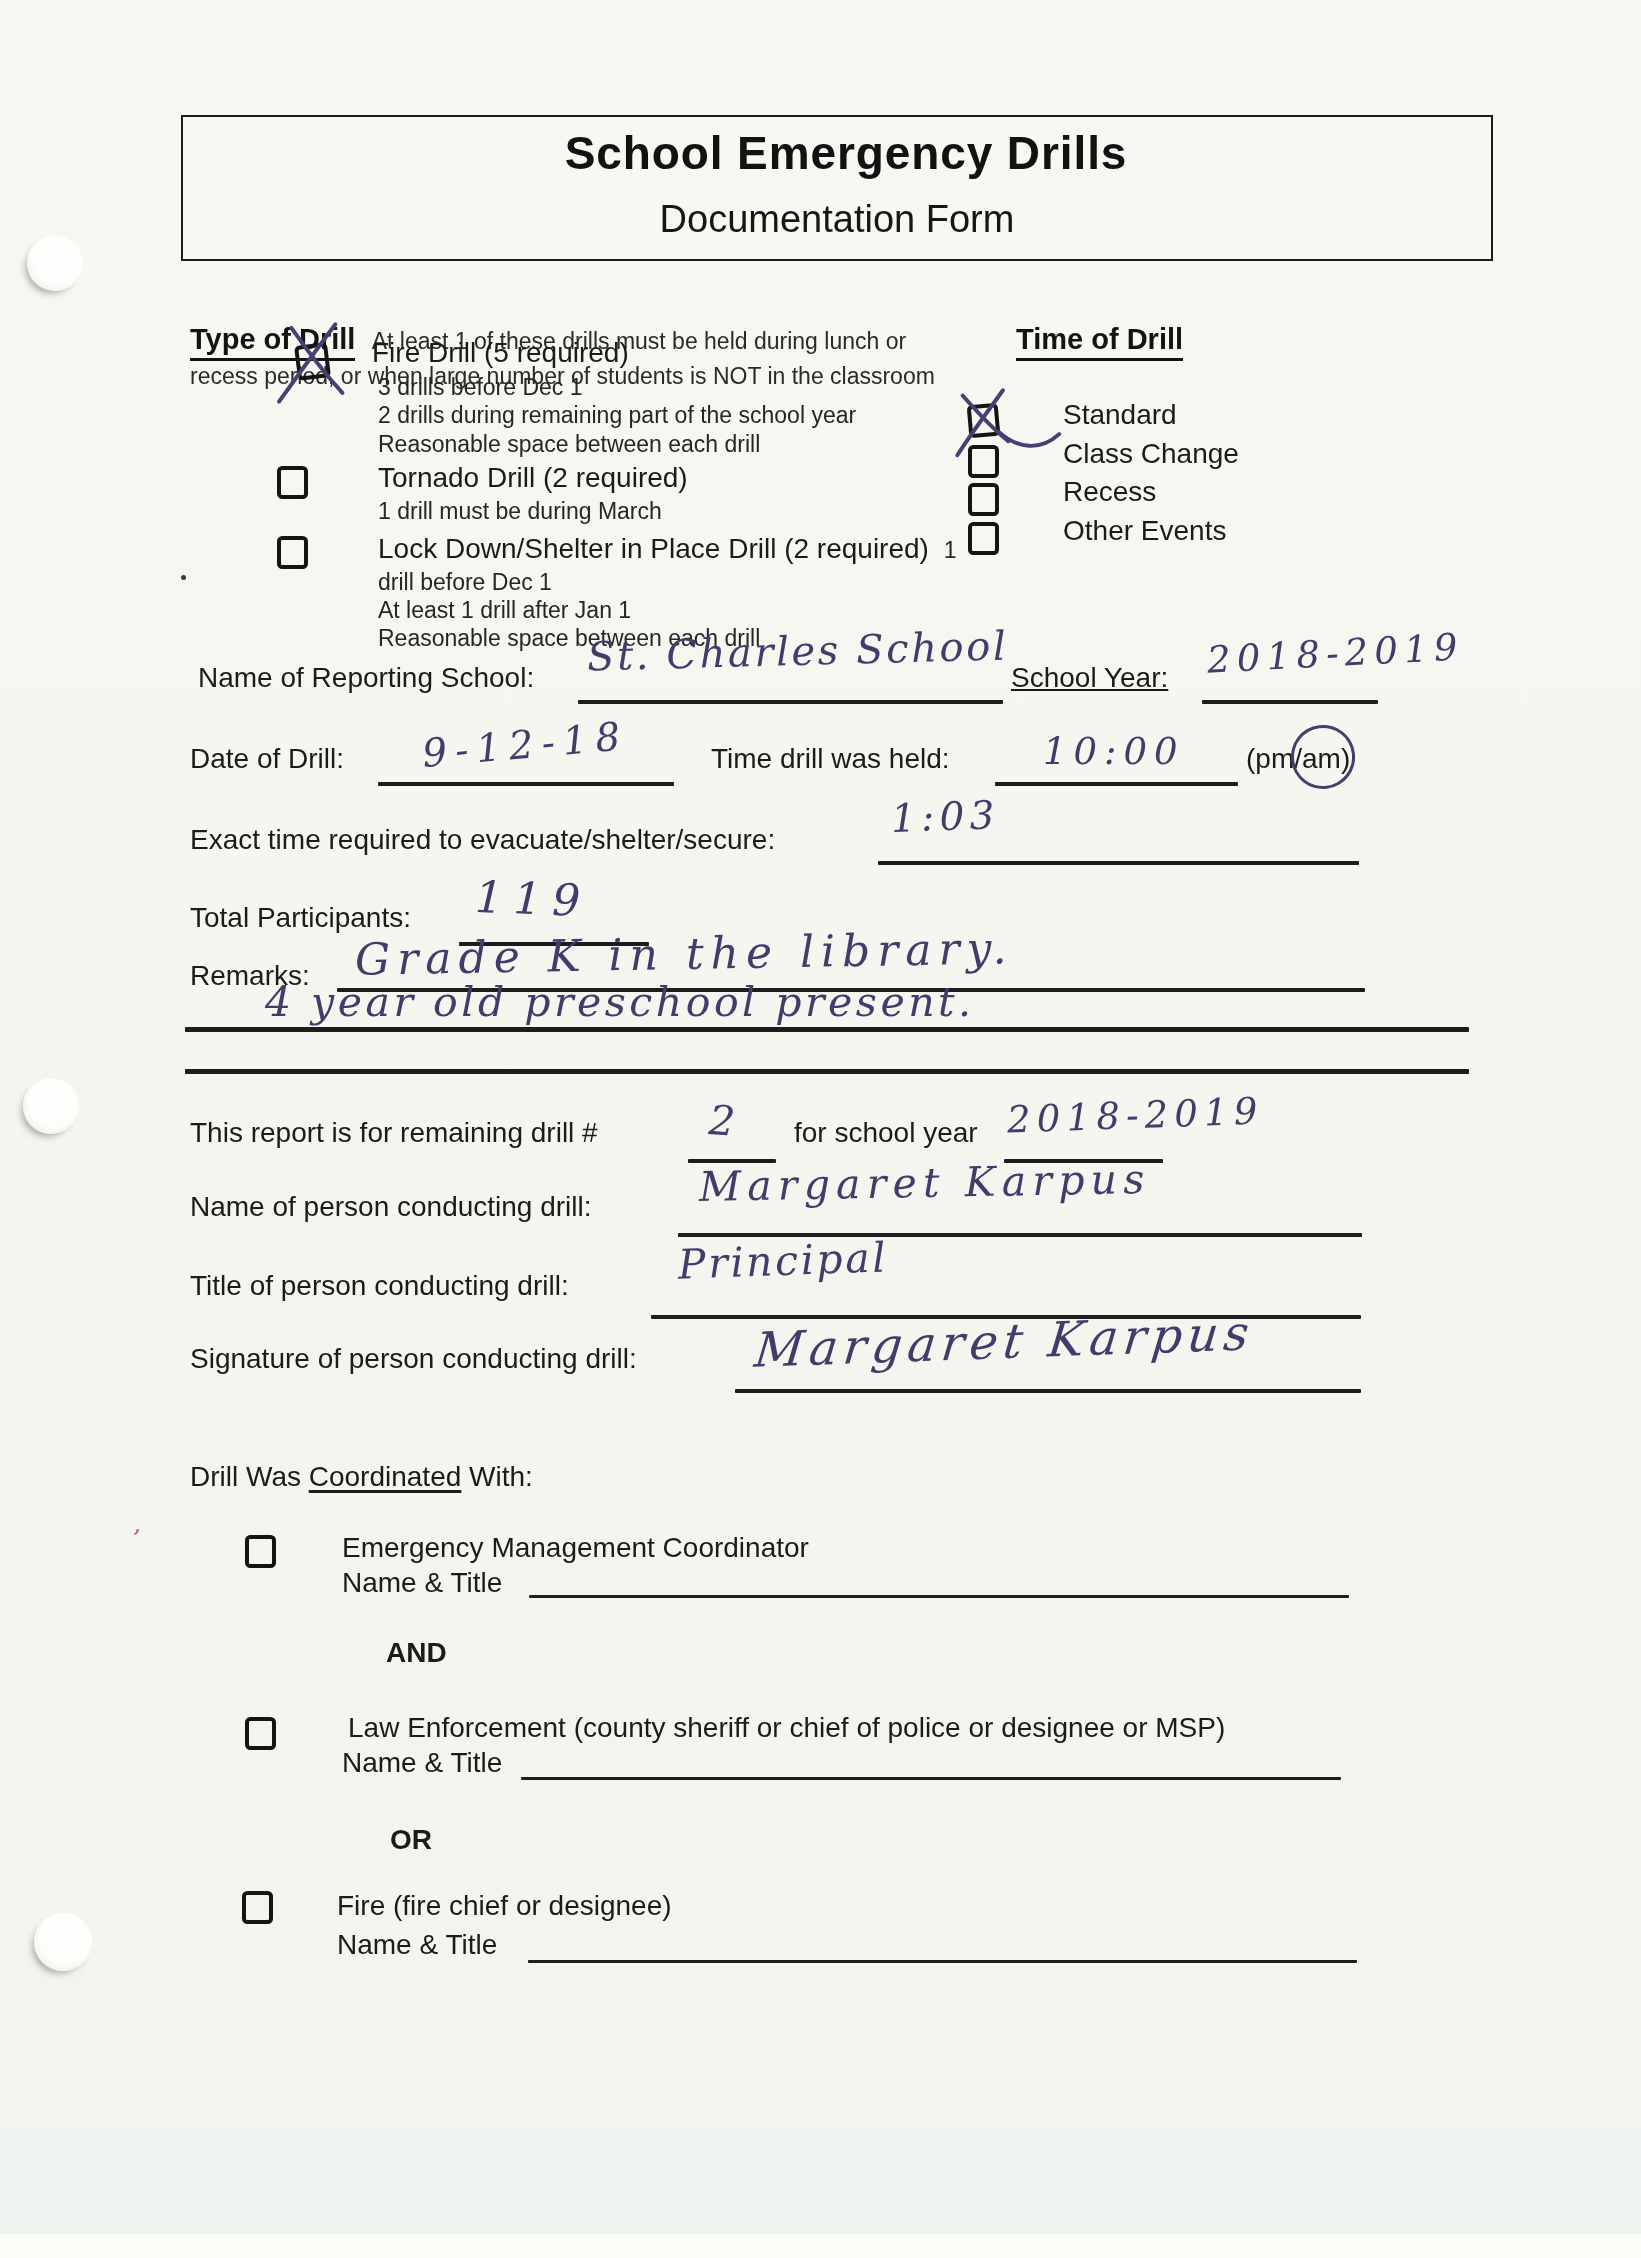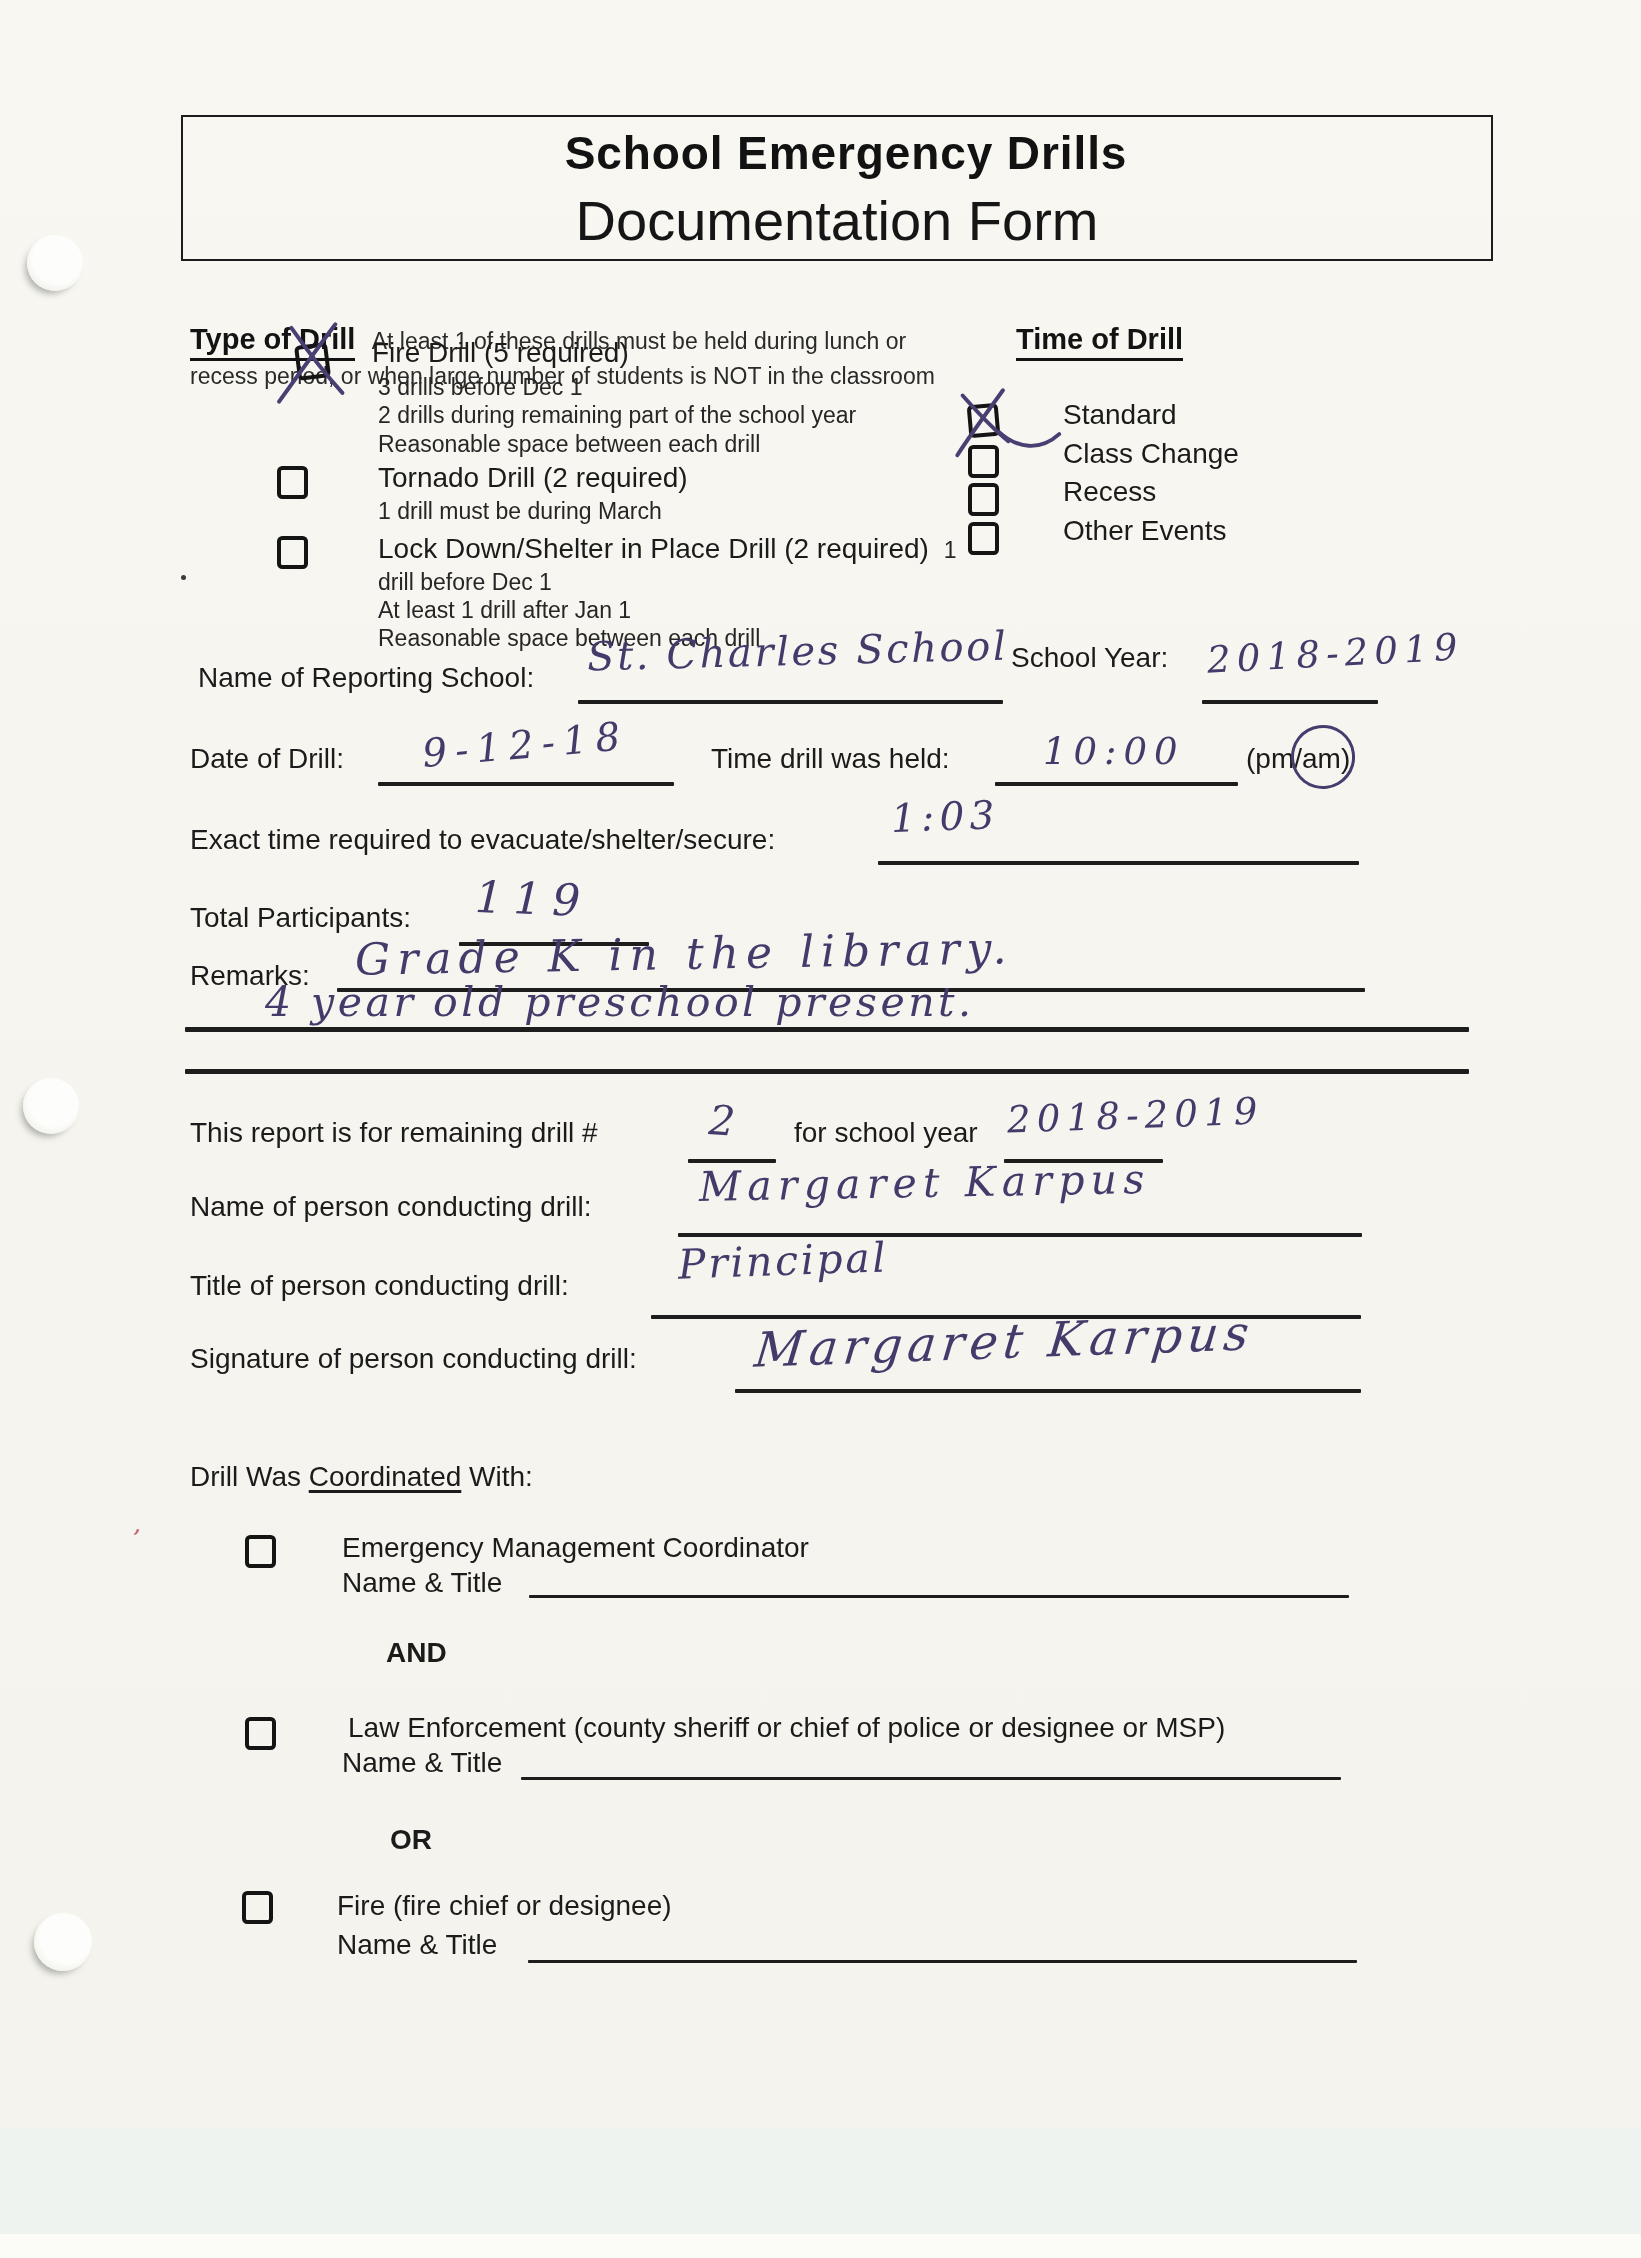--- a/index.html
+++ b/index.html
@@ -11,21 +11,21 @@
     color:#1b1b1b;
     overflow:hidden;
   }
   .abs{position:absolute;white-space:nowrap;}
   
   .title-box{
     position:absolute;left:181px;top:115px;width:1312px;height:146px;
     border:2.6px solid #1c1c1c;text-align:center;box-sizing:border-box;
   }
   .title1{margin-top:8.8px;font-size:46px;font-weight:bold;letter-spacing:0.9px;color:#121212;margin-left:18px;}
-  .title2{font-size:56px;color:#161616;margin-top:8px;}
+  .title2{font-size:38px;color:#161616;margin-top:18px;}
   
   .shead{font-size:29px;font-weight:bold;color:#131313;border-bottom:3.5px solid #131313;padding-bottom:2.6px;}
   .note{font-size:23px;color:#2a2a2a;}
   .lbl{font-size:28px;color:#1b1b1b;}
   .sub{font-size:23px;color:#262626;}
   .bold{font-weight:bold;}
   
   .cb{
     position:absolute;width:25px;height:26.5px;
     border:4.4px solid #141414;border-radius:5.3px;background:transparent;box-sizing:content-box;
@@ -116,21 +116,21 @@
   <span class="cb small" style="left:968px;top:445px;"></span>
   <div class="abs lbl" style="left:1063px;top:438px;">Class Change</div>
   <span class="cb small" style="left:968px;top:483px;"></span>
   <div class="abs lbl" style="left:1063px;top:476px;">Recess</div>
   <span class="cb small" style="left:968px;top:522px;"></span>
   <div class="abs lbl" style="left:1063px;top:515px;">Other Events</div>
 
   <div class="abs lbl" style="left:198px;top:662px;">Name of Reporting School:</div>
   <div class="hw" style="left:587px;top:628px;font-size:40px;letter-spacing:2.6px;transform:rotate(-1.5deg);">St. Charles School</div>
   <div class="ln" style="left:578px;top:700px;width:425px;"></div>
-  <div class="abs lbl" style="left:1011px;top:642px;">School Year:</div>
+  <div class="abs lbl" style="left:1011px;top:662px;text-decoration:underline;">School Year:</div>
   <div class="hw" style="left:1207px;top:632px;font-size:37px;letter-spacing:6.2px;transform:rotate(-3deg);">2018-2019</div>
   <div class="ln" style="left:1202px;top:700px;width:176px;"></div>
 
   <div class="abs lbl" style="left:190px;top:743px;">Date of Drill:</div>
   <div class="hw" style="left:422px;top:722px;font-size:39px;letter-spacing:8px;transform:rotate(-5deg);">9-12-18</div>
   <div class="ln" style="left:378px;top:782px;width:296px;"></div>
   <div class="abs lbl" style="left:711px;top:743px;">Time drill was held:</div>
   <div class="hw" style="left:1043px;top:730px;font-size:37px;letter-spacing:7px;">10:00</div>
   <div class="ln" style="left:995px;top:782px;width:243px;"></div>
   <div class="abs lbl" style="left:1246px;top:743px;">

